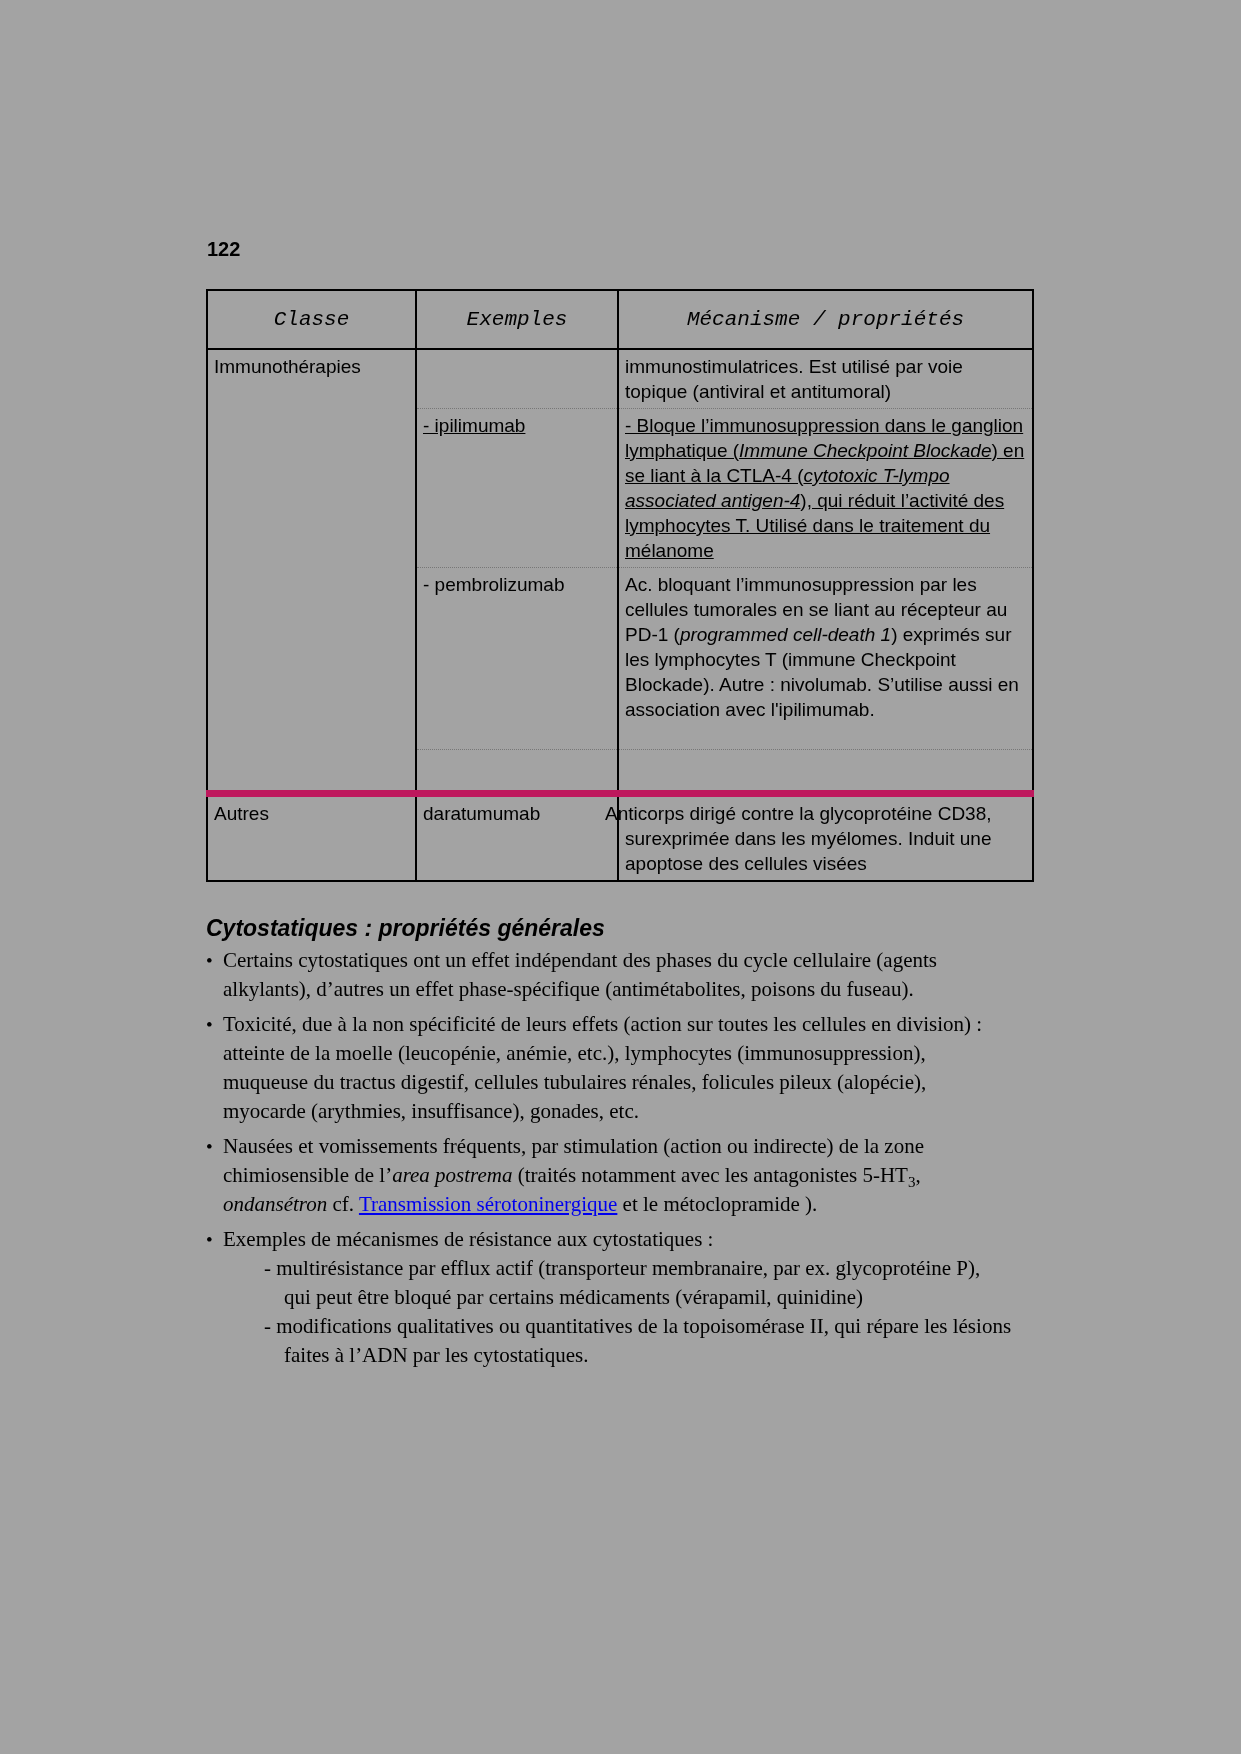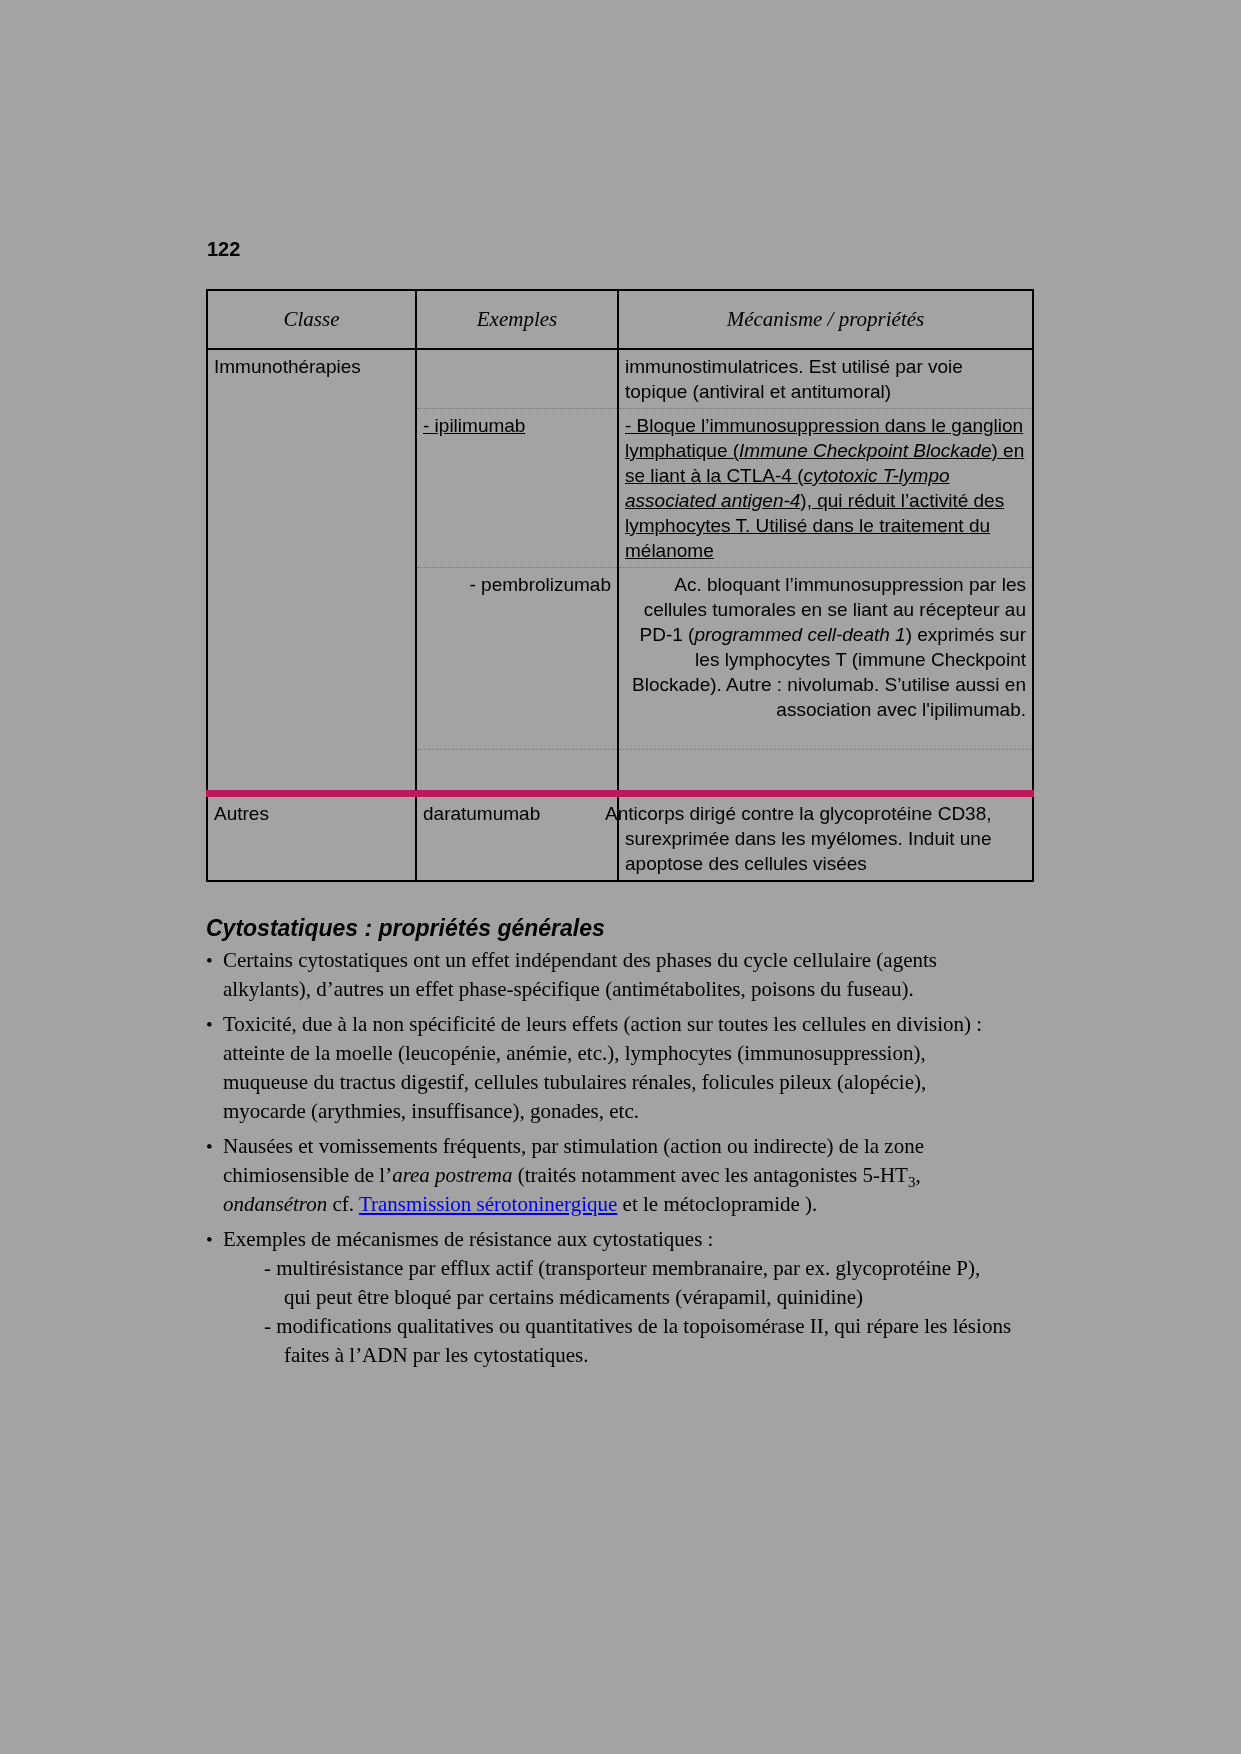--- a/index.html
+++ b/index.html
@@ -5,28 +5,28 @@
   html,body{margin:0;padding:0;background:#ffffff;}
   .page{position:relative;width:1241px;height:1754px;background:#a3a3a3;overflow:hidden;
         color:#000;font-family:"Liberation Serif",serif;}
   .page-number{position:absolute;left:207px;top:238px;font-family:"Liberation Sans",sans-serif;
         font-weight:bold;font-size:20px;color:#000;}
   
   table.drug-table{position:absolute;left:206px;top:289px;width:826px;border-collapse:collapse;
         table-layout:fixed;border:2px solid #000;font-family:"Liberation Sans",sans-serif;
         font-size:19px;line-height:25px;color:#000;}
   table.drug-table col.c1{width:209px;} table.drug-table col.c2{width:202px;} table.drug-table col.c3{width:415px;}
-  table.drug-table th{font-family:Liberation Serif, serif;font-style:italic;font-weight:normal;
+  table.drug-table th{font-family:Liberation Mono, monospace;font-style:italic;font-weight:normal;
         font-size:21px;text-align:center;vertical-align:middle;border-bottom:2px solid #000;}
   table.drug-table th,table.drug-table td{padding:4px 6px;}
   table.drug-table td{vertical-align:top;}
   .bl{border-left:2px solid #000;}
   .dot{border-top:1px dotted #777;}
   tr.row-head{height:59px;} tr.row-a{height:56px;padding-left:31px;} tr.row-b{height:155px;text-decoration:underline;}
-  tr.row-c{height:182px;text-align:right;} tr.row-d{height:44px;} tr.row-e{height:84px;}
+  tr.row-c{height:182px;} tr.row-d{height:44px;} tr.row-e{height:84px;}
   tr.row-e td{border-top:7px solid #be185d;}
   td.hang{padding-left:26px;text-indent:-20px;}
   i{font-style:italic;}
   
   .section-title{position:absolute;left:206px;top:915px;font-family:"Liberation Sans",sans-serif;
         font-weight:bold;font-style:italic;font-size:23px;color:#000;}
   ul.bullets{position:absolute;left:223px;top:946px;width:789px;margin:0;padding:0;
         list-style:none;font-size:21px;line-height:29px;color:#000;}
   ul.bullets li{position:relative;margin:0 0 6px 0;padding:0;}
   ul.bullets li.tight{margin-bottom:0;}

